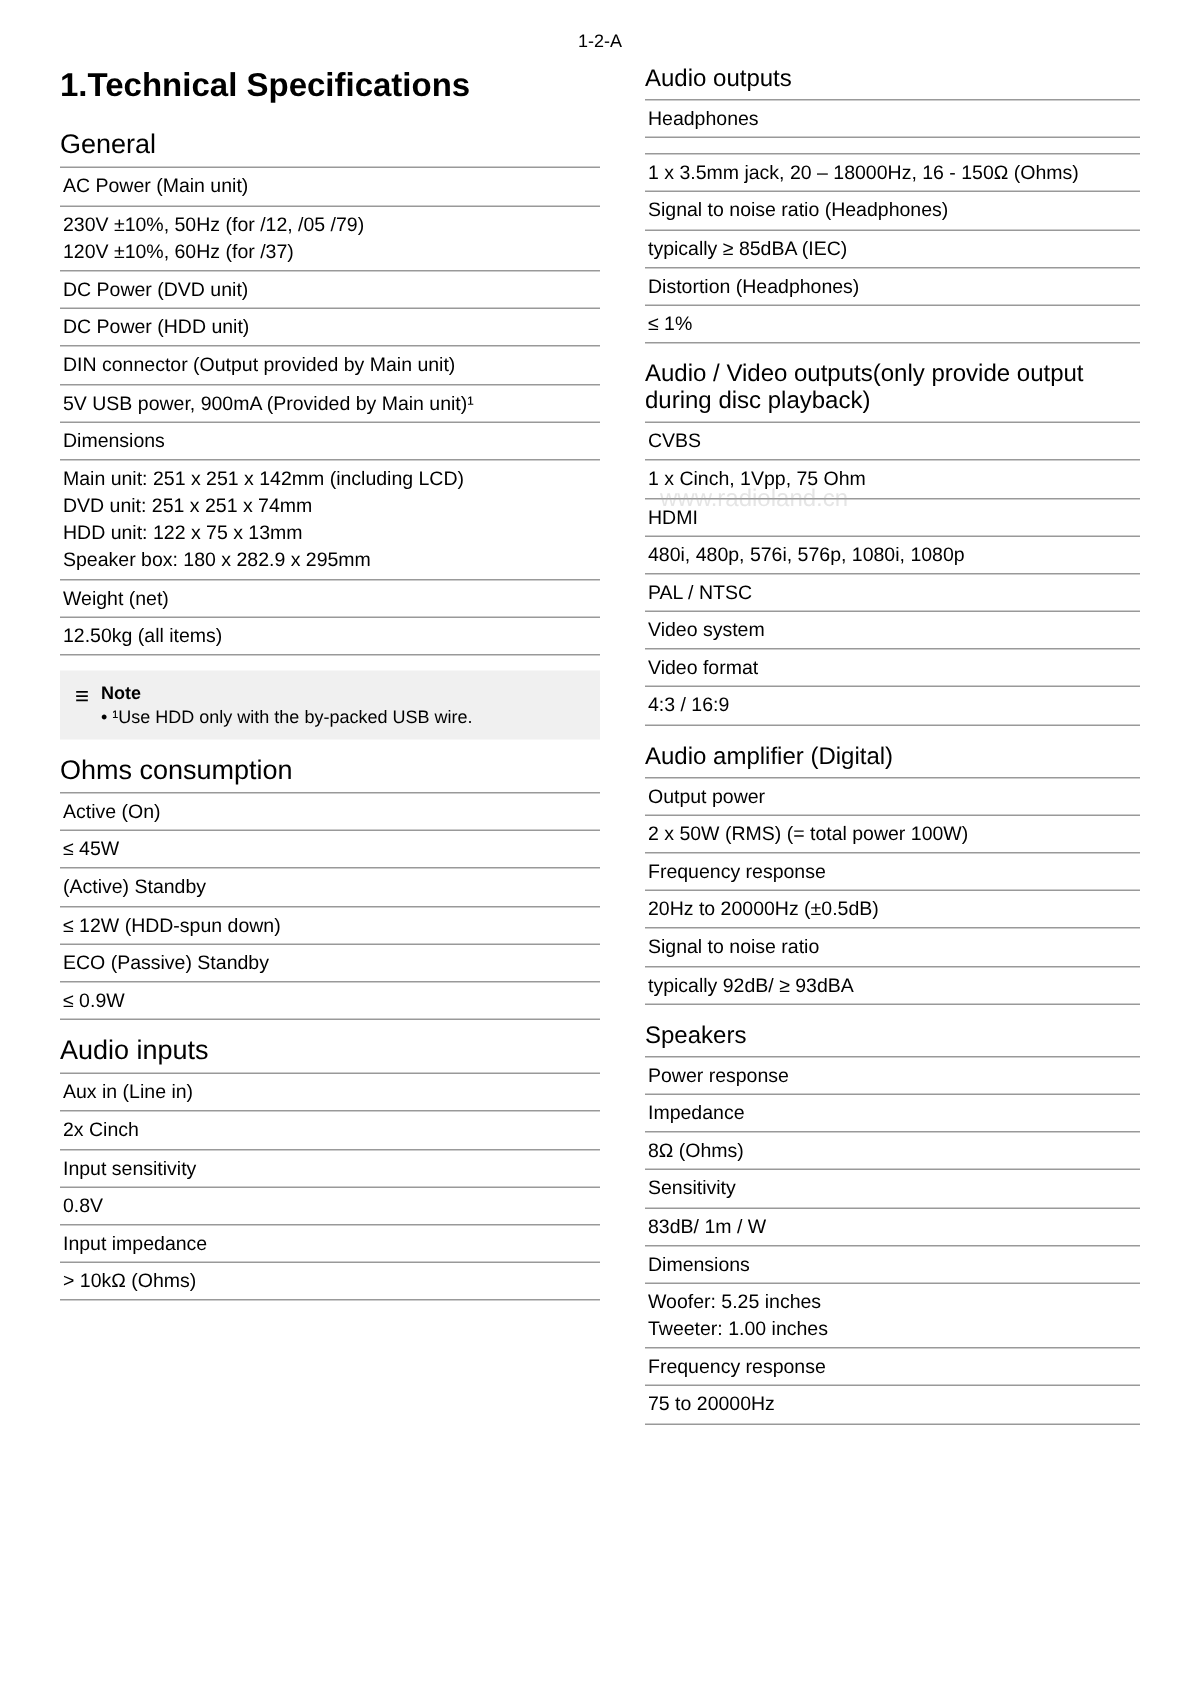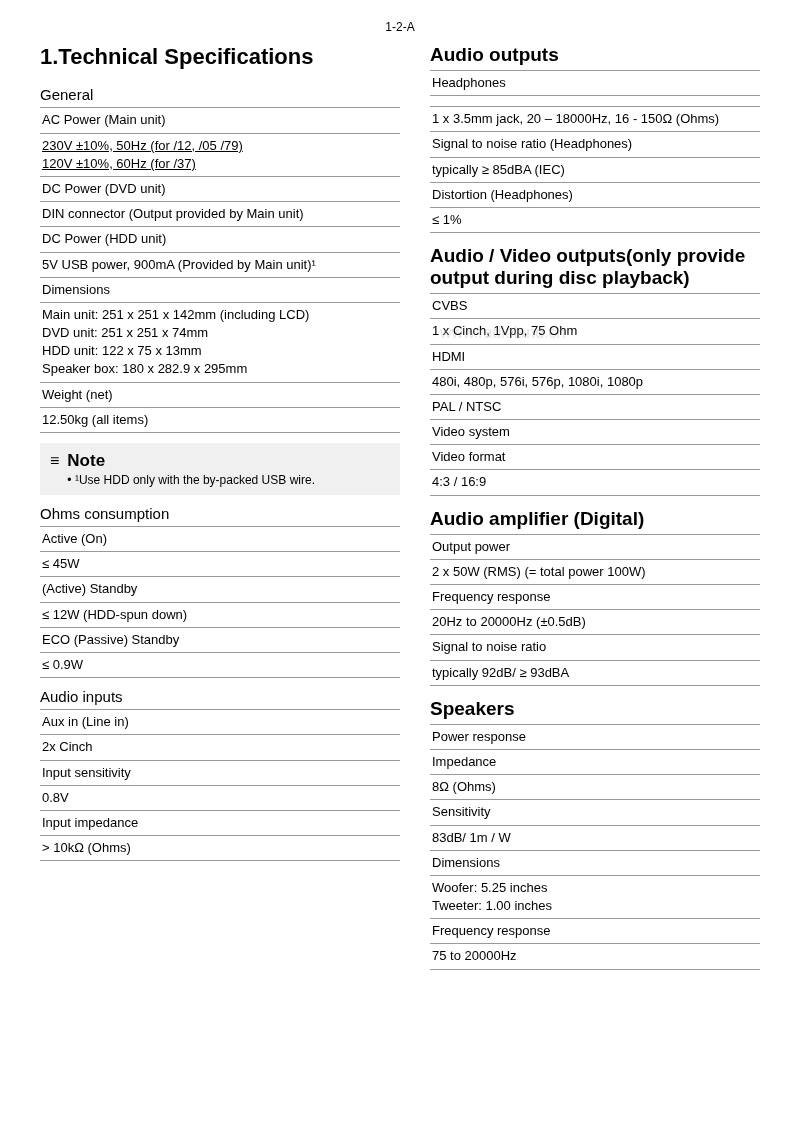--- a/index.html
+++ b/index.html
@@ -28,21 +28,21 @@
       gap: 30px;
     }
     .left-col {
       flex: 0 0 360px;
       max-width: 360px;
     }
     .right-col {
       flex: 1;
     }
     .section-label {
-      font-size: 15px;
+      font-size: 18px;
       font-weight: normal;
       margin-bottom: 4px;
       margin-top: 10px;
     }
     .spec-table {
       width: 100%;
       border-collapse: collapse;
       margin-bottom: 10px;
     }
     .spec-table td {
@@ -63,60 +63,60 @@
       align-items: flex-start;
       gap: 8px;
     }
     .note-icon {
       font-size: 16px;
       margin-top: 1px;
       flex-shrink: 0;
     }
     .note-title {
       font-weight: bold;
-      font-size: 17px;
+      font-size: 12px;
     }
     .note-text {
       font-size: 12px;
       margin-top: 2px;
     }
     .right-section-label {
-      font-size: 19px;
-      font-weight: bold;
+      font-size: 16px;
+      font-weight: normal;
       margin-bottom: 4px;
       margin-top: 12px;
     }
   </style>
 </head>
 <body>
 
 <div class="page-number">1-2-A</div>
 
 <div class="two-col">
   <div class="left-col">
     <h1 class="main-title">1.Technical Specifications</h1>
 
     <div class="section-label">General</div>
     <table class="spec-table">
       <tbody id="general-tbody">
           <tr>
             <td>AC Power (Main unit)</td>
           </tr>
           <tr>
-            <td style="white-space: pre-line; text-decoration: underline;">230V ±10%, 50Hz (for /12, /05 /79)
+            <td style="white-space: pre-line;">230V ±10%, 50Hz (for /12, /05 /79)
 120V ±10%, 60Hz (for /37)</td>
           </tr>
           <tr>
             <td>DC Power (DVD unit)</td>
           </tr>
           <tr>
+            <td>DC Power (HDD unit)</td>
+          </tr>
+          <tr>
             <td style="white-space: pre-line;">DIN connector (Output provided by Main unit)</td>
-          </tr>
-          <tr>
-            <td>DC Power (HDD unit)</td>
           </tr>
           <tr>
             <td style="white-space: pre-line;">5V USB power, 900mA (Provided by Main unit)¹</td>
           </tr>
           <tr>
             <td>Dimensions</td>
           </tr>
           <tr>
             <td style="white-space: pre-line;">Main unit: 251 x 251 x 142mm (including LCD)
 DVD unit: 251 x 251 x 74mm

